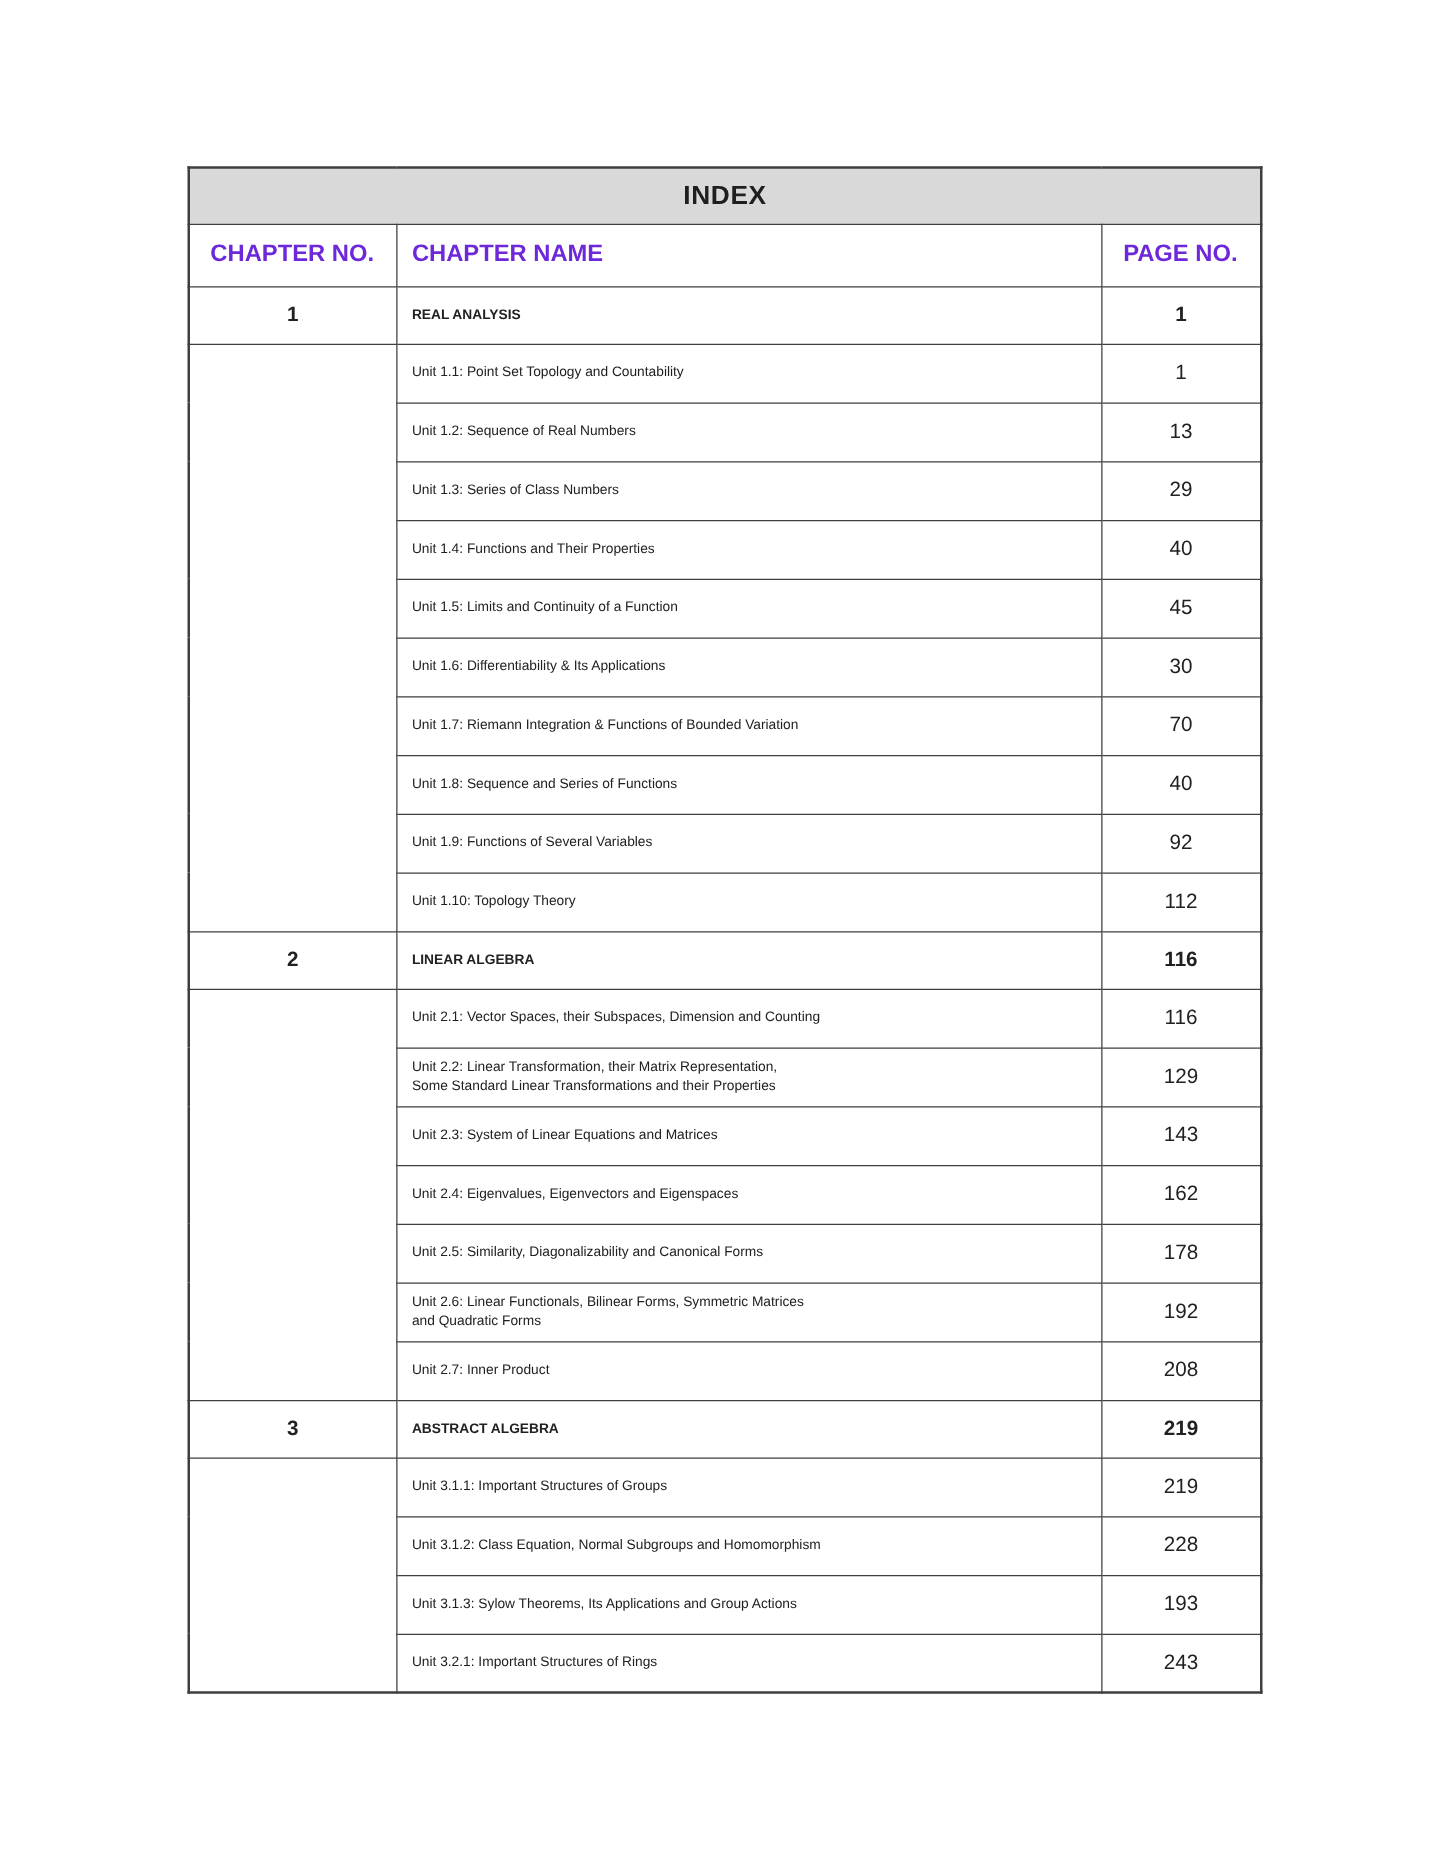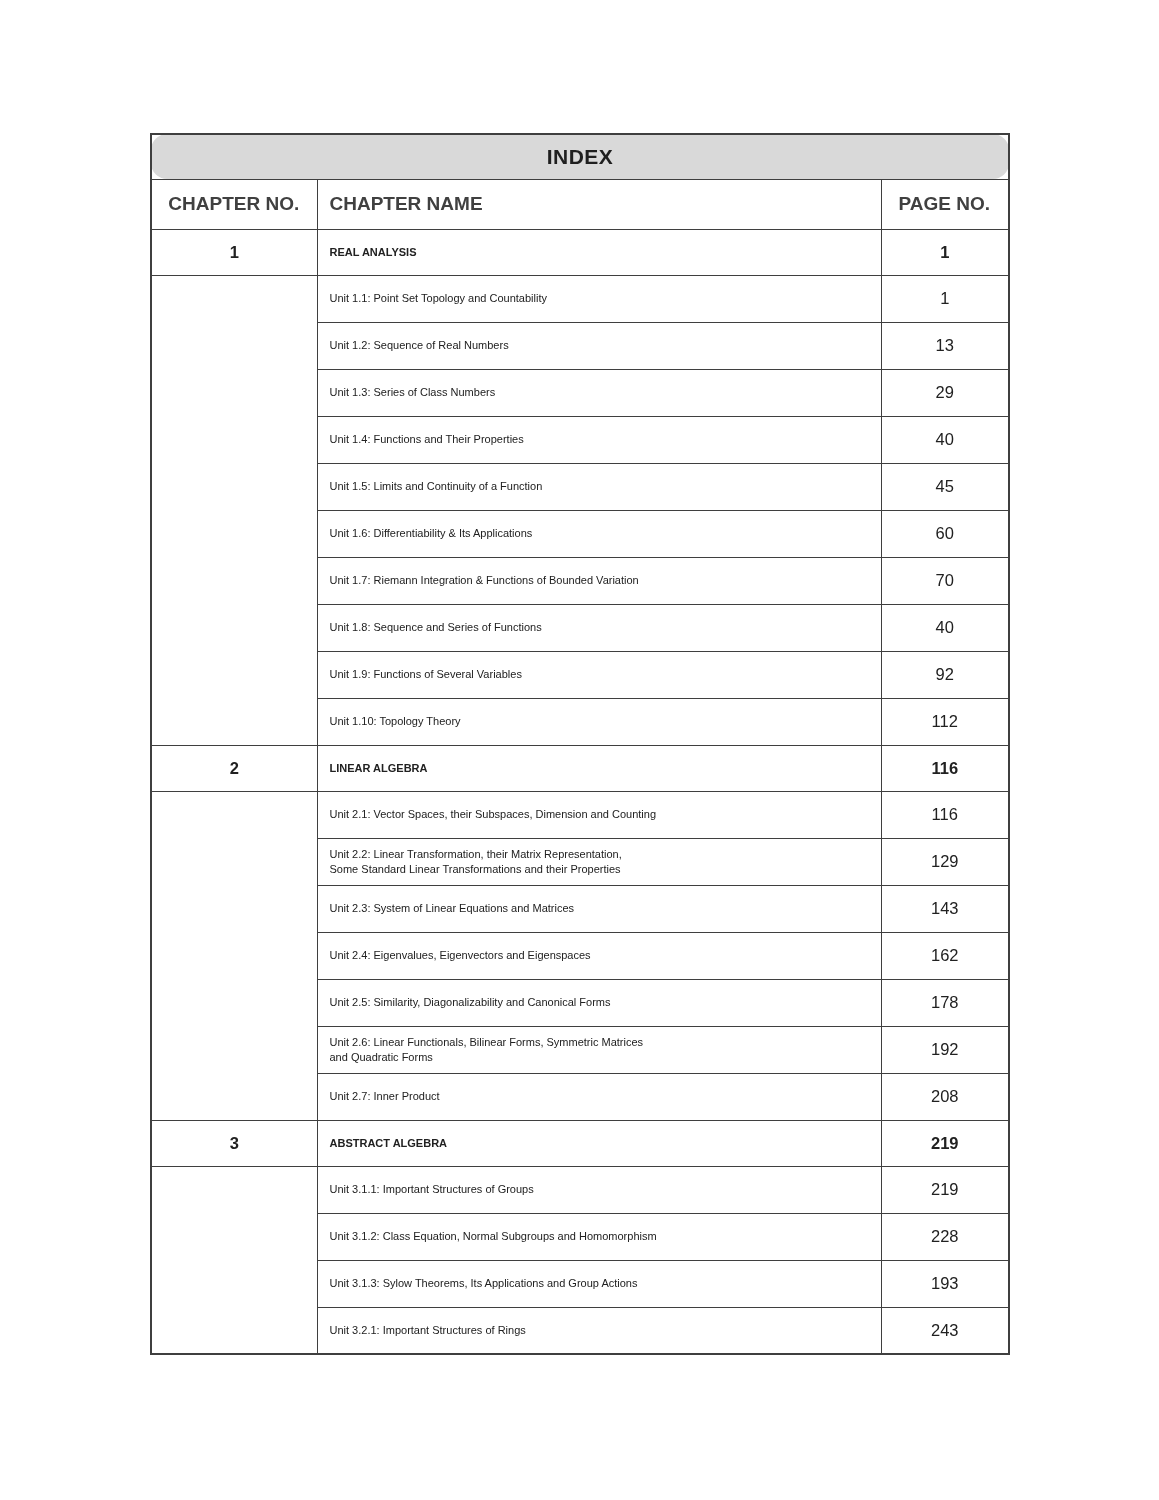--- a/index.html
+++ b/index.html
@@ -34,29 +34,28 @@
     border: 2px solid #3f3f3f;
   }
   .title-cell {
     background: #d9d9d9;
     text-align: center;
     font-weight: bold;
     font-size: 21px;
     letter-spacing: 0.5px;
     height: 45px;
     color: #1f1f1f;
-    border-radius: 16px;
   }
   .col-header {
     font-weight: bold;
     font-size: 19px;
     height: 50px;
     text-align: left;
     padding-left: 12px;
-    color: #404040;
+    color: #6d28d9;
   }
   .col-header.center {
     text-align: center;
     padding-left: 0;
   }
   td.chapter-no, td.page-no {
     text-align: center;
     font-size: 16.5px;
   }
   td.chapter-name, td.unit-name {
@@ -119,21 +118,21 @@
         <tr class="unit-row">
           <td class="unit-name">Unit 1.4: Functions and Their Properties</td>
           <td class="page-no">40</td>
         </tr>
         <tr class="unit-row">
           <td class="unit-name">Unit 1.5: Limits and Continuity of a Function</td>
           <td class="page-no">45</td>
         </tr>
         <tr class="unit-row">
           <td class="unit-name">Unit 1.6: Differentiability &amp; Its Applications</td>
-          <td class="page-no">60</td>
+          <td class="page-no">30</td>
         </tr>
         <tr class="unit-row">
           <td class="unit-name">Unit 1.7: Riemann Integration &amp; Functions of Bounded Variation</td>
           <td class="page-no">70</td>
         </tr>
         <tr class="unit-row">
           <td class="unit-name">Unit 1.8: Sequence and Series of Functions</td>
           <td class="page-no">40</td>
         </tr>
         <tr class="unit-row">

